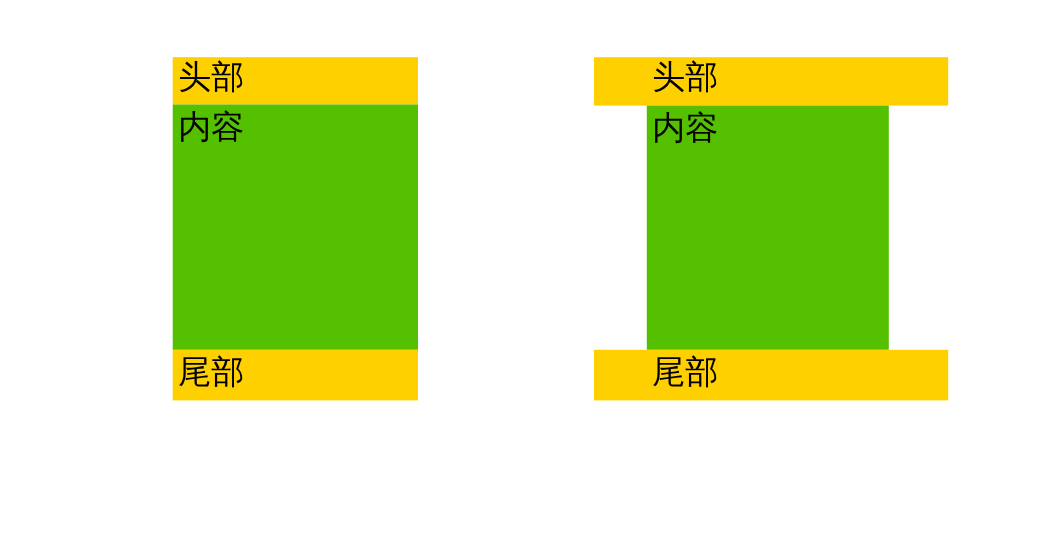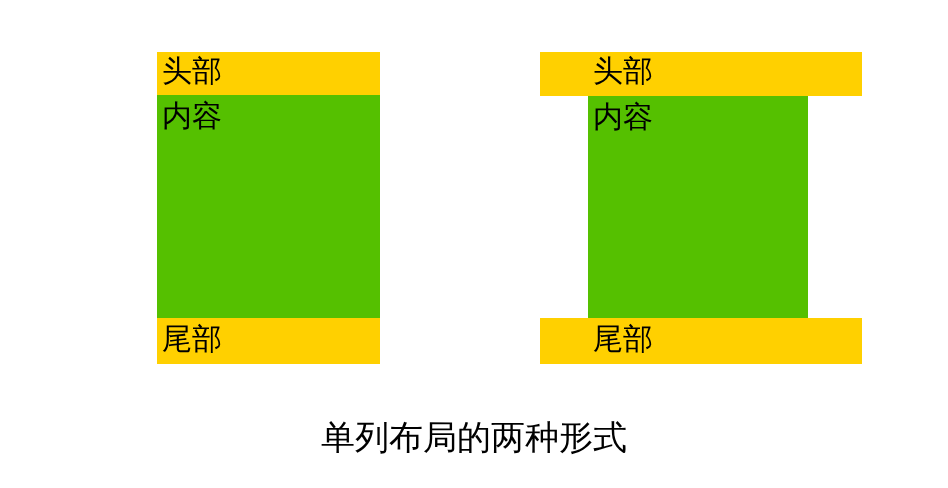--- a/index.html
+++ b/index.html
@@ -141,15 +141,14 @@
 
     <div class="block" id="b-footer" style="background: rgb(255, 208, 0);"></div>
 
     <span class="block-label" id="b-header-label" style="color: rgb(0, 0, 0);">头部</span>
 
     <span class="block-label" id="b-content-label" style="color: rgb(0, 0, 0);">内容</span>
 
     <span class="block-label" id="b-footer-label" style="color: rgb(0, 0, 0);">尾部</span>
   </div>
 
-  <div id="caption" style="color: rgb(0, 0, 0);">单列布局的两种形式</div>
 
 </div>
 
 </body></html>

